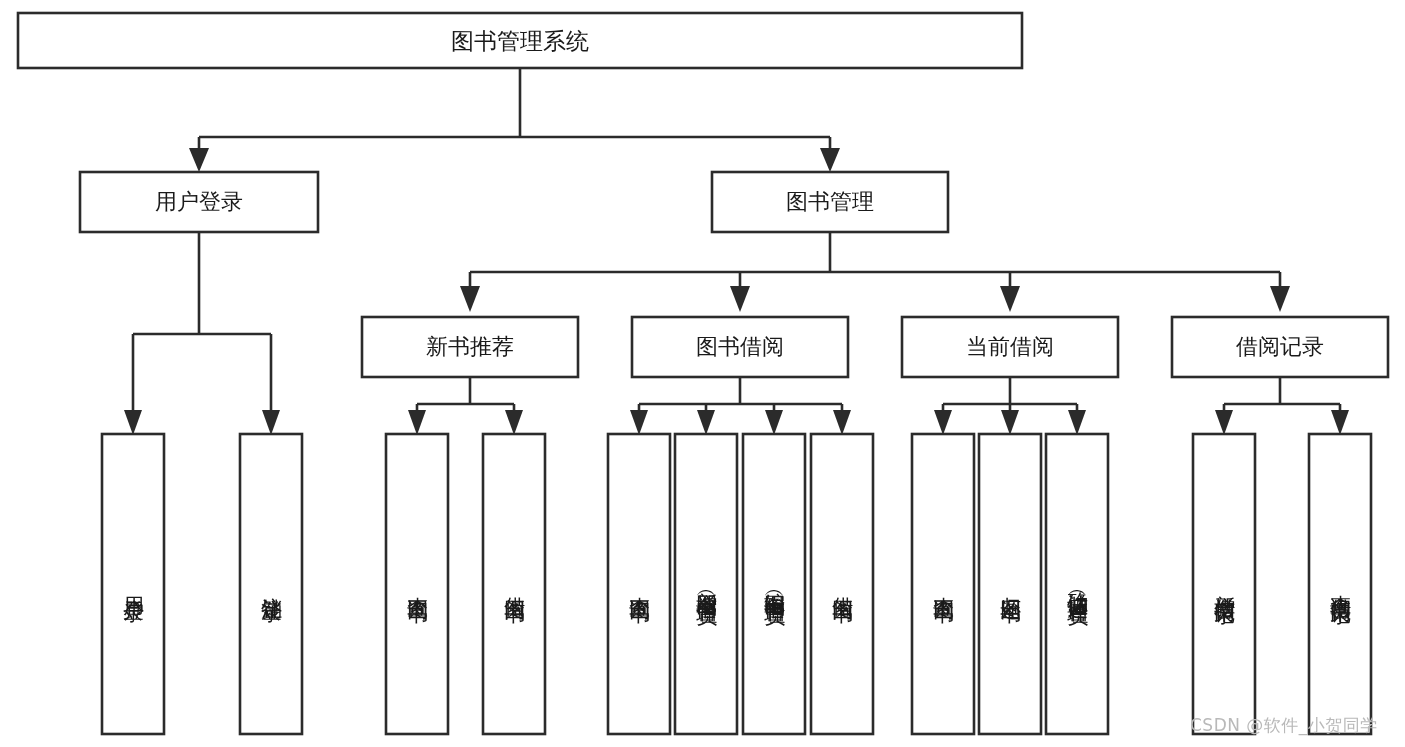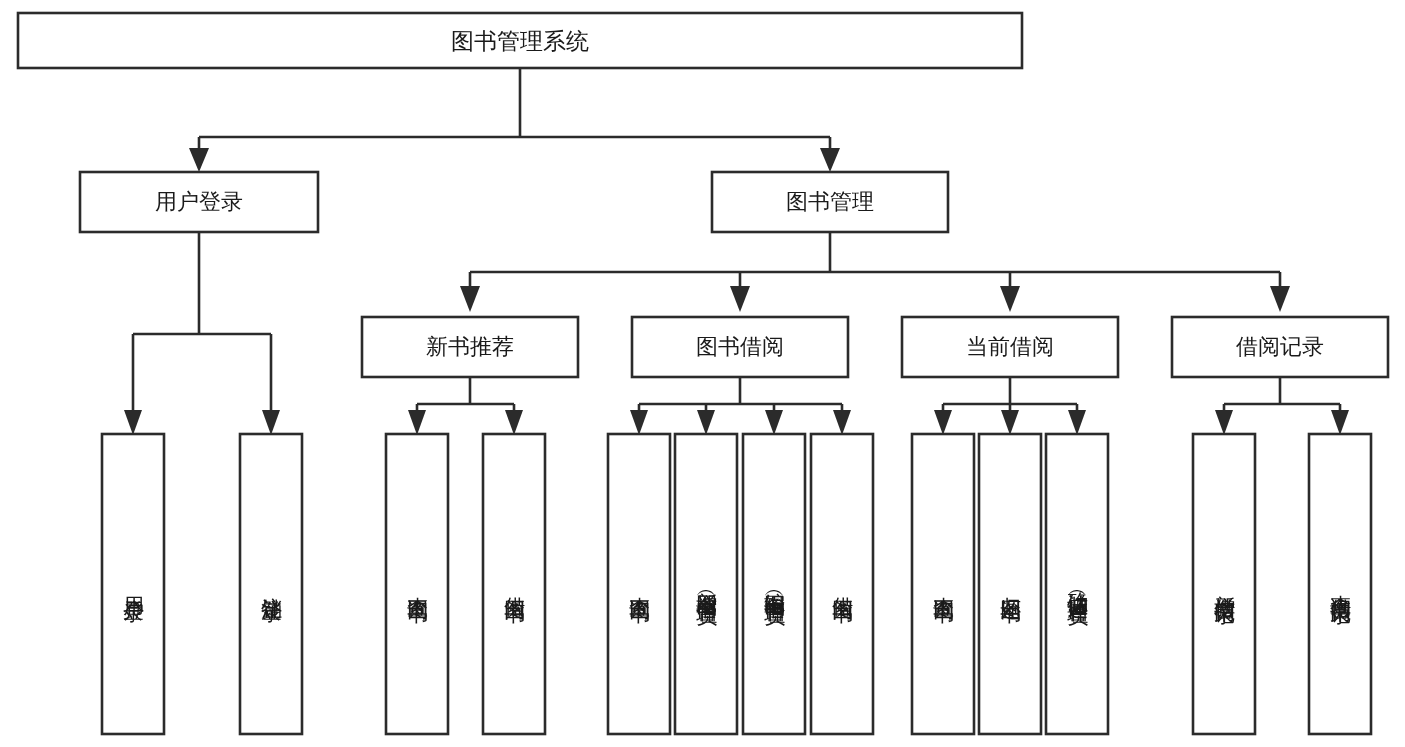--- a/index.html
+++ b/index.html
@@ -245,14 +245,15 @@
     <span class="vlabel-text">确认归还（管理员）</span>
   </div>
 
   <div class="vlabel-box" style="left:1193px; top:434px; width:62px; height:300px;">
     <span class="vlabel-text">新增借阅记录</span>
   </div>
   <div class="vlabel-box" style="left:1309px; top:434px; width:62px; height:300px;">
     <span class="vlabel-text">查询借阅记录</span>
   </div>
 
+  <div class="watermark" style="left:1190px; top:714px;">CSDN @软件_小贺同学</div>
 
 </div>
 
 </body></html>

